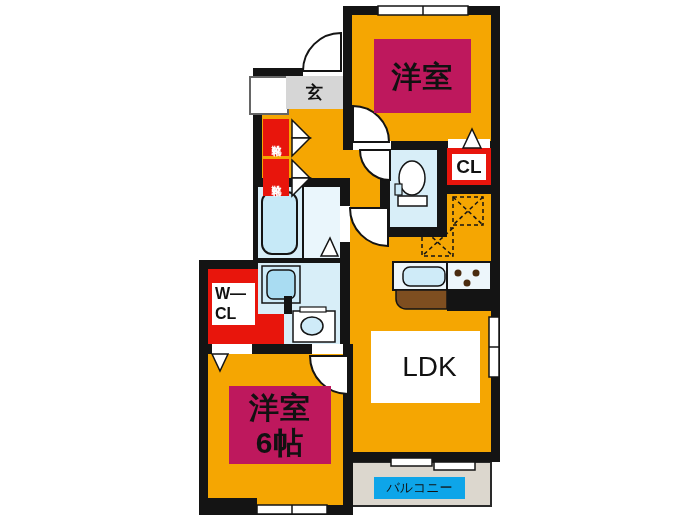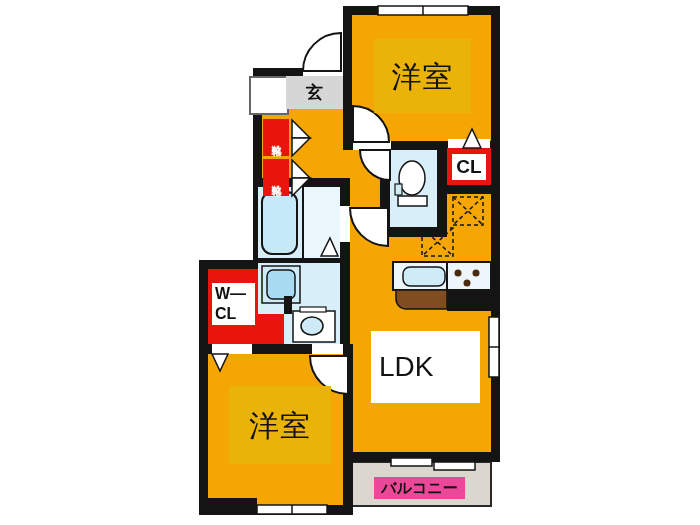--- a/index.html
+++ b/index.html
@@ -1,23 +1,23 @@
 <!DOCTYPE html>
 <html><head>
 <meta charset="utf-8">
 <style>
   html,body{margin:0;padding:0;background:#fff;}
   .canvas{position:relative;width:700px;height:525px;background:#fff;overflow:hidden;
           font-family:"Liberation Sans","DejaVu Sans",sans-serif;}
   .canvas svg{position:absolute;left:0;top:0;}
   .lbl{position:absolute;display:flex;flex-direction:column;align-items:center;justify-content:center;
        color:#111;text-align:center;}
-  .roomlbl{background:#eab308;font-size:30px;line-height:35px;letter-spacing:1px;font-weight:400;}
-  .ldklbl{background:#fff;font-size:28px;line-height:34px;font-weight:500;align-items:flex-start;padding-left:8px;}
-  .balclbl{background:#ec4899;font-size:15px;font-weight:700;}
+  .roomlbl{background:#be185d;font-size:30px;line-height:35px;letter-spacing:1px;font-weight:700;}
+  .ldklbl{background:#fff;font-size:28px;line-height:34px;font-weight:500;align-items:center;padding-left:8px;}
+  .balclbl{background:#0ea5e9;font-size:13px;font-weight:400;}
   .genkanlbl{background:transparent;font-size:17px;font-weight:600;}
   .cllbl{background:#fff;font-size:19px;font-weight:600;}
   .wcllbl{background:#fff;font-size:16px;line-height:20px;font-weight:600;align-items:flex-start;padding-left:3px;}
   .shoelbl{background:transparent;color:#fff;font-size:10px;font-weight:700;
            writing-mode:vertical-rl;text-orientation:upright;letter-spacing:1px;}
 </style>
 </head>
 <body>
 
 <div class="canvas">
@@ -155,20 +155,21 @@
     <path d="M 348,356 L 310,356 A 38 38 0 0 0 348,394 Z"></path>
   </g>
 </svg>
 
 <div class="lbl roomlbl" style="left:374px;top:39px;width:97px;height:74px;">
   <span>洋室</span>
 </div>
 
 <div class="lbl roomlbl" style="left:229px;top:386px;width:102px;height:78px;">
   <span>洋室</span>
+  <span>6帖</span>
 </div>
 
 <div class="lbl ldklbl" style="left:371px;top:331px;width:101px;height:72px;">
   <span>LDK</span>
 </div>
 
 <div class="lbl balclbl" style="left:374px;top:477px;width:91px;height:22px;">
   <span>バルコニー</span>
 </div>
 

